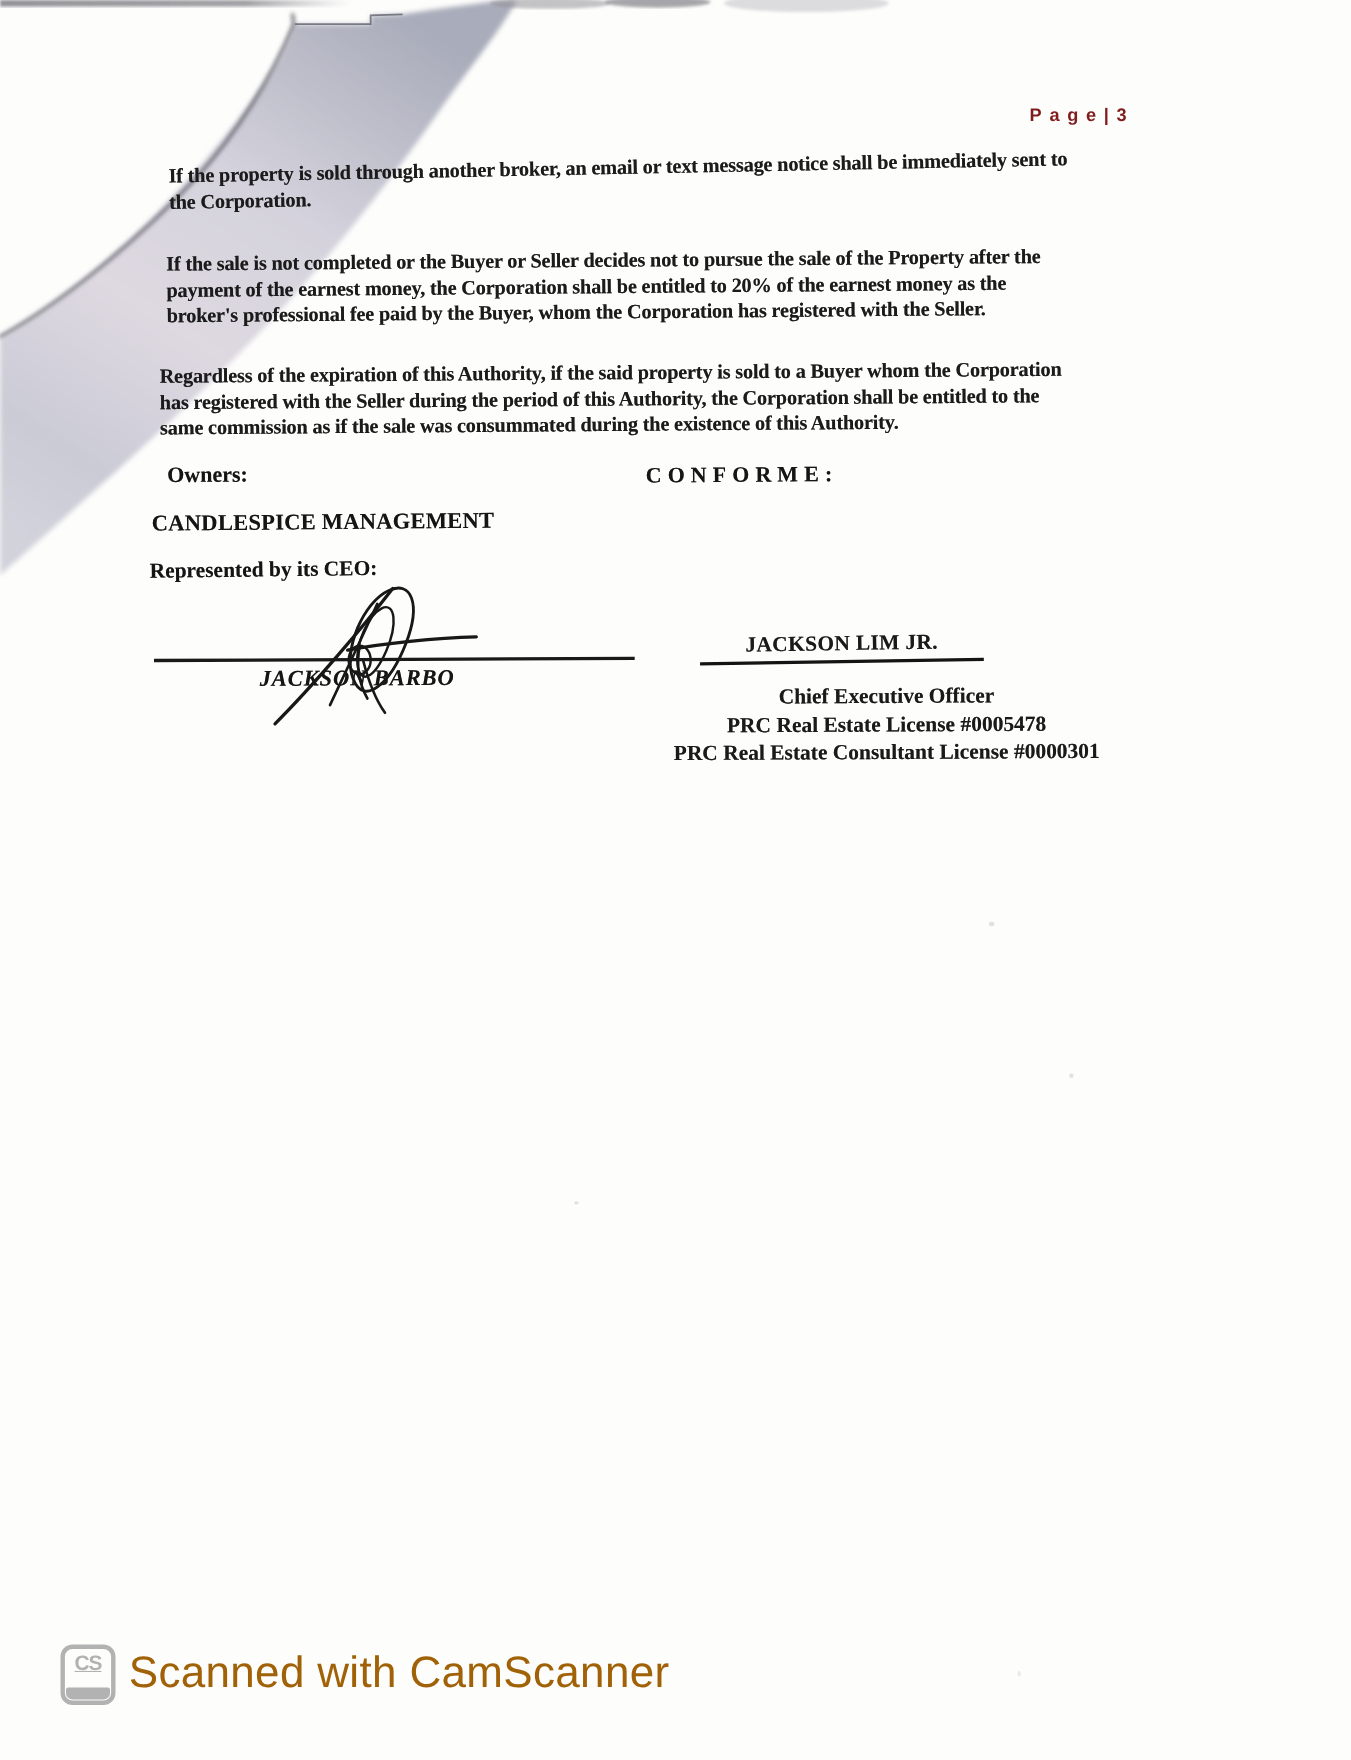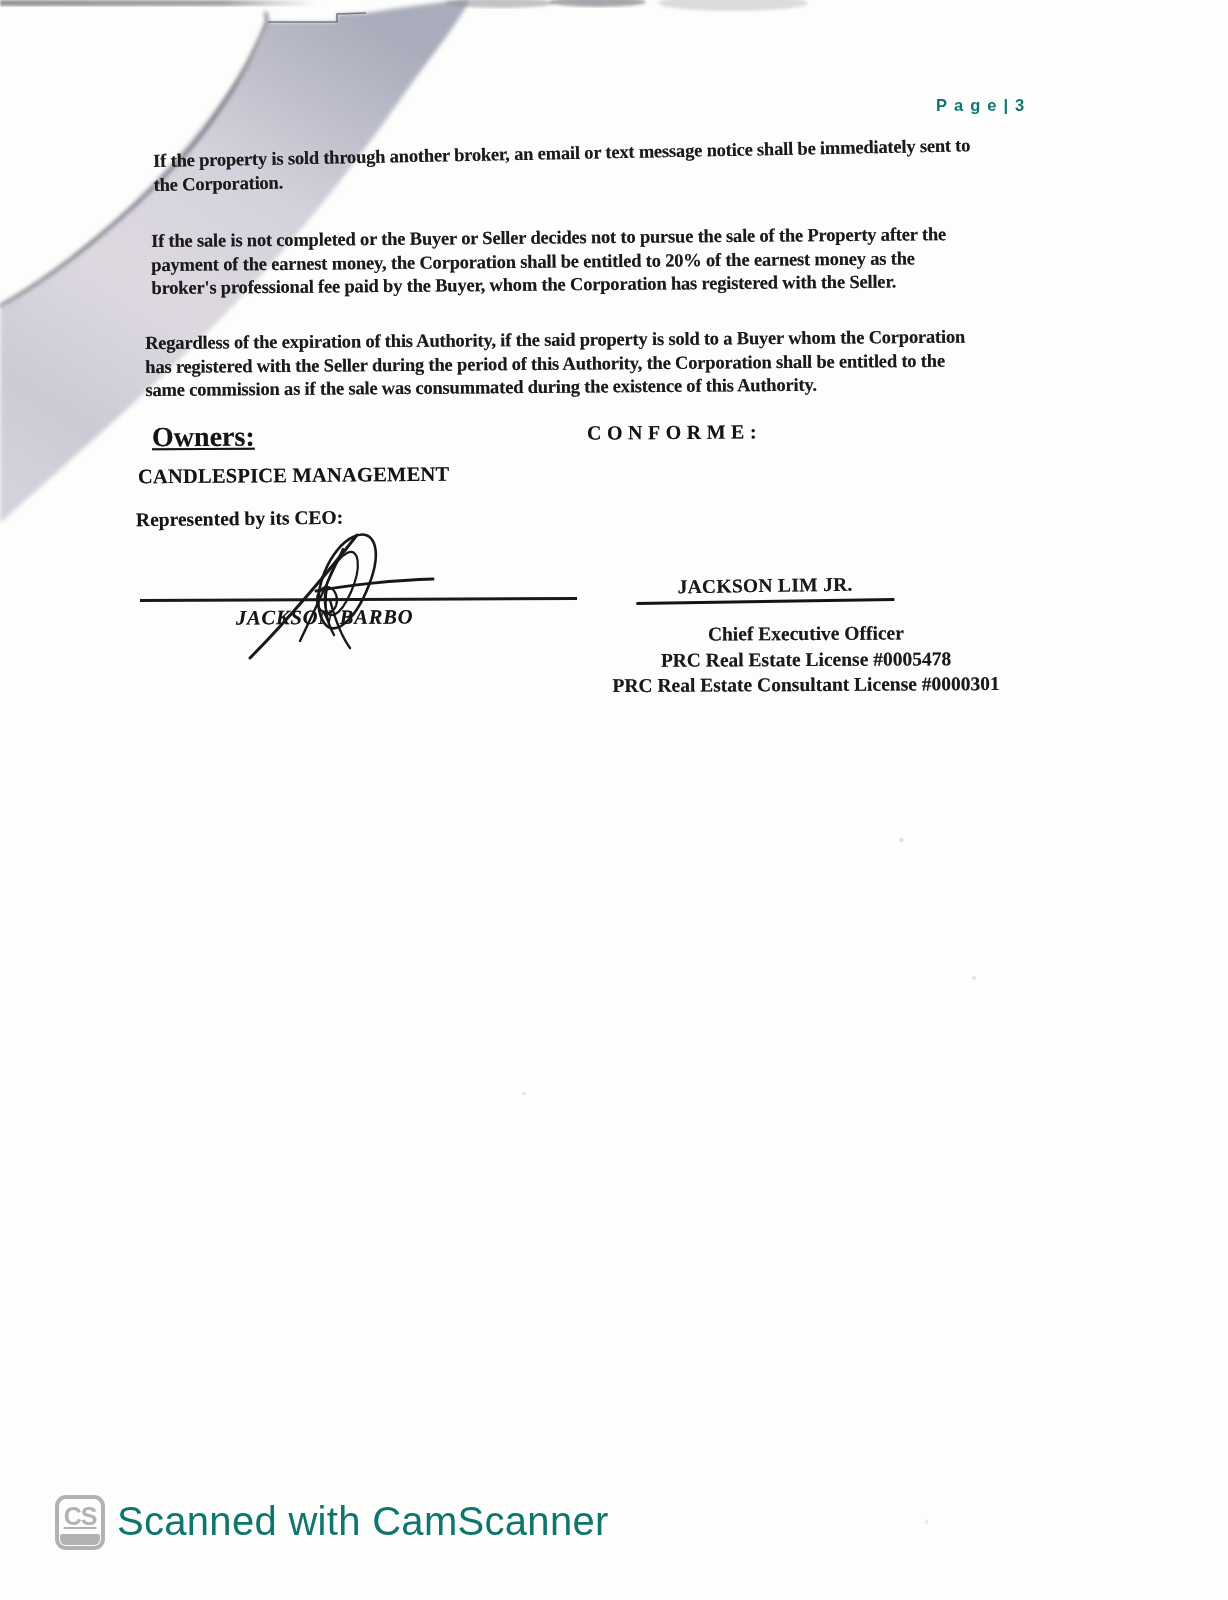--- a/index.html
+++ b/index.html
@@ -21,21 +21,21 @@
     white-space:pre-line;
     color:#1b1b1b;
     transform-origin:left top;
     text-shadow:0 0 0.4px rgba(20,20,20,0.55);
   }
   #para1{left:153px;top:150px;width:905px;transform:rotate(-1.1deg);}
   #para2{left:151px;top:230px;width:905px;transform:rotate(-0.5deg);}
   #para3{left:145px;top:332px;width:905px;transform:rotate(-0.45deg);}
 
   .label{font-weight:700;color:#151515;text-shadow:0 0 0.4px rgba(20,20,20,0.5);}
-  #owners-label{left:152px;top:421px;font-size:28px;transform:rotate(-0.4deg);text-decoration:underline;}
+  #owners-label{left:152px;top:421px;font-size:20px;transform:rotate(-0.4deg);}
   #conforme-label{left:587px;top:421px;font-size:20px;letter-spacing:5.5px;transform:rotate(-0.4deg);}
   #company-name{left:138px;top:464px;font-size:20.5px;letter-spacing:0.2px;transform:rotate(-0.5deg);}
   #represented-by{left:136px;top:508px;font-size:19.5px;transform:rotate(-0.7deg);}
 
   #owner-sig-line{
     left:140px;top:598px;width:437px;height:3px;
     background:#191919;transform:rotate(-0.25deg);
   }
   #owner-signatory{
     left:236px;top:606px;font-size:20.5px;font-style:italic;
@@ -51,44 +51,44 @@
   }
   #conforme-block{
     left:556px;top:621px;width:500px;text-align:center;
     font-size:19.5px;font-weight:700;line-height:25.6px;
     transform:rotate(-0.3deg);
     text-shadow:0 0 0.4px rgba(20,20,20,0.55);
   }
   #page-number{
     left:936px;top:96px;
     font-family:"Liberation Sans", sans-serif;
-    font-weight:700;font-size:16.5px;letter-spacing:7px;color:#0f766e;
+    font-weight:700;font-size:16.5px;letter-spacing:7px;color:#7f1d1d;
   }
 
   
   .speck{border-radius:50%;background:#9a9a9a;opacity:0.28;}
 
   
   #cs-logo{
     left:55px;top:1495px;width:50px;height:55px;
     border:4px solid #b2b2b2;border-radius:11px;box-sizing:border-box;
   }
   #cs-logo .cs-text{
     position:absolute;left:0;right:0;top:3px;text-align:center;
     font-family:"Liberation Sans", sans-serif;font-weight:700;
-    font-size:25px;color:#b2b2b2;letter-spacing:-1px;text-decoration:underline;
+    font-size:19px;color:#b2b2b2;letter-spacing:-1px;text-decoration:underline;
   }
   #cs-logo .cs-bar{
     position:absolute;left:1px;right:1px;bottom:1px;height:11px;
     background:#b2b2b2;border-radius:2px 2px 6px 6px;
   }
   #scanned-text{
     left:117px;top:1499px;
     font-family:"Liberation Sans", sans-serif;
-    font-size:40px;font-weight:400;color:#0f766e;letter-spacing:0.3px;
+    font-size:40px;font-weight:400;color:#a16207;letter-spacing:0.3px;
   }
 </style>
 </head>
 <body>
 
 <div id="page">
 
   <svg class="abs" style="left:0;top:0;" width="560" height="580" viewBox="0 0 560 580" aria-hidden="true">
     <defs>
       <linearGradient id="wedgeGrad" gradientUnits="userSpaceOnUse" x1="360" y1="10" x2="40" y2="500">

